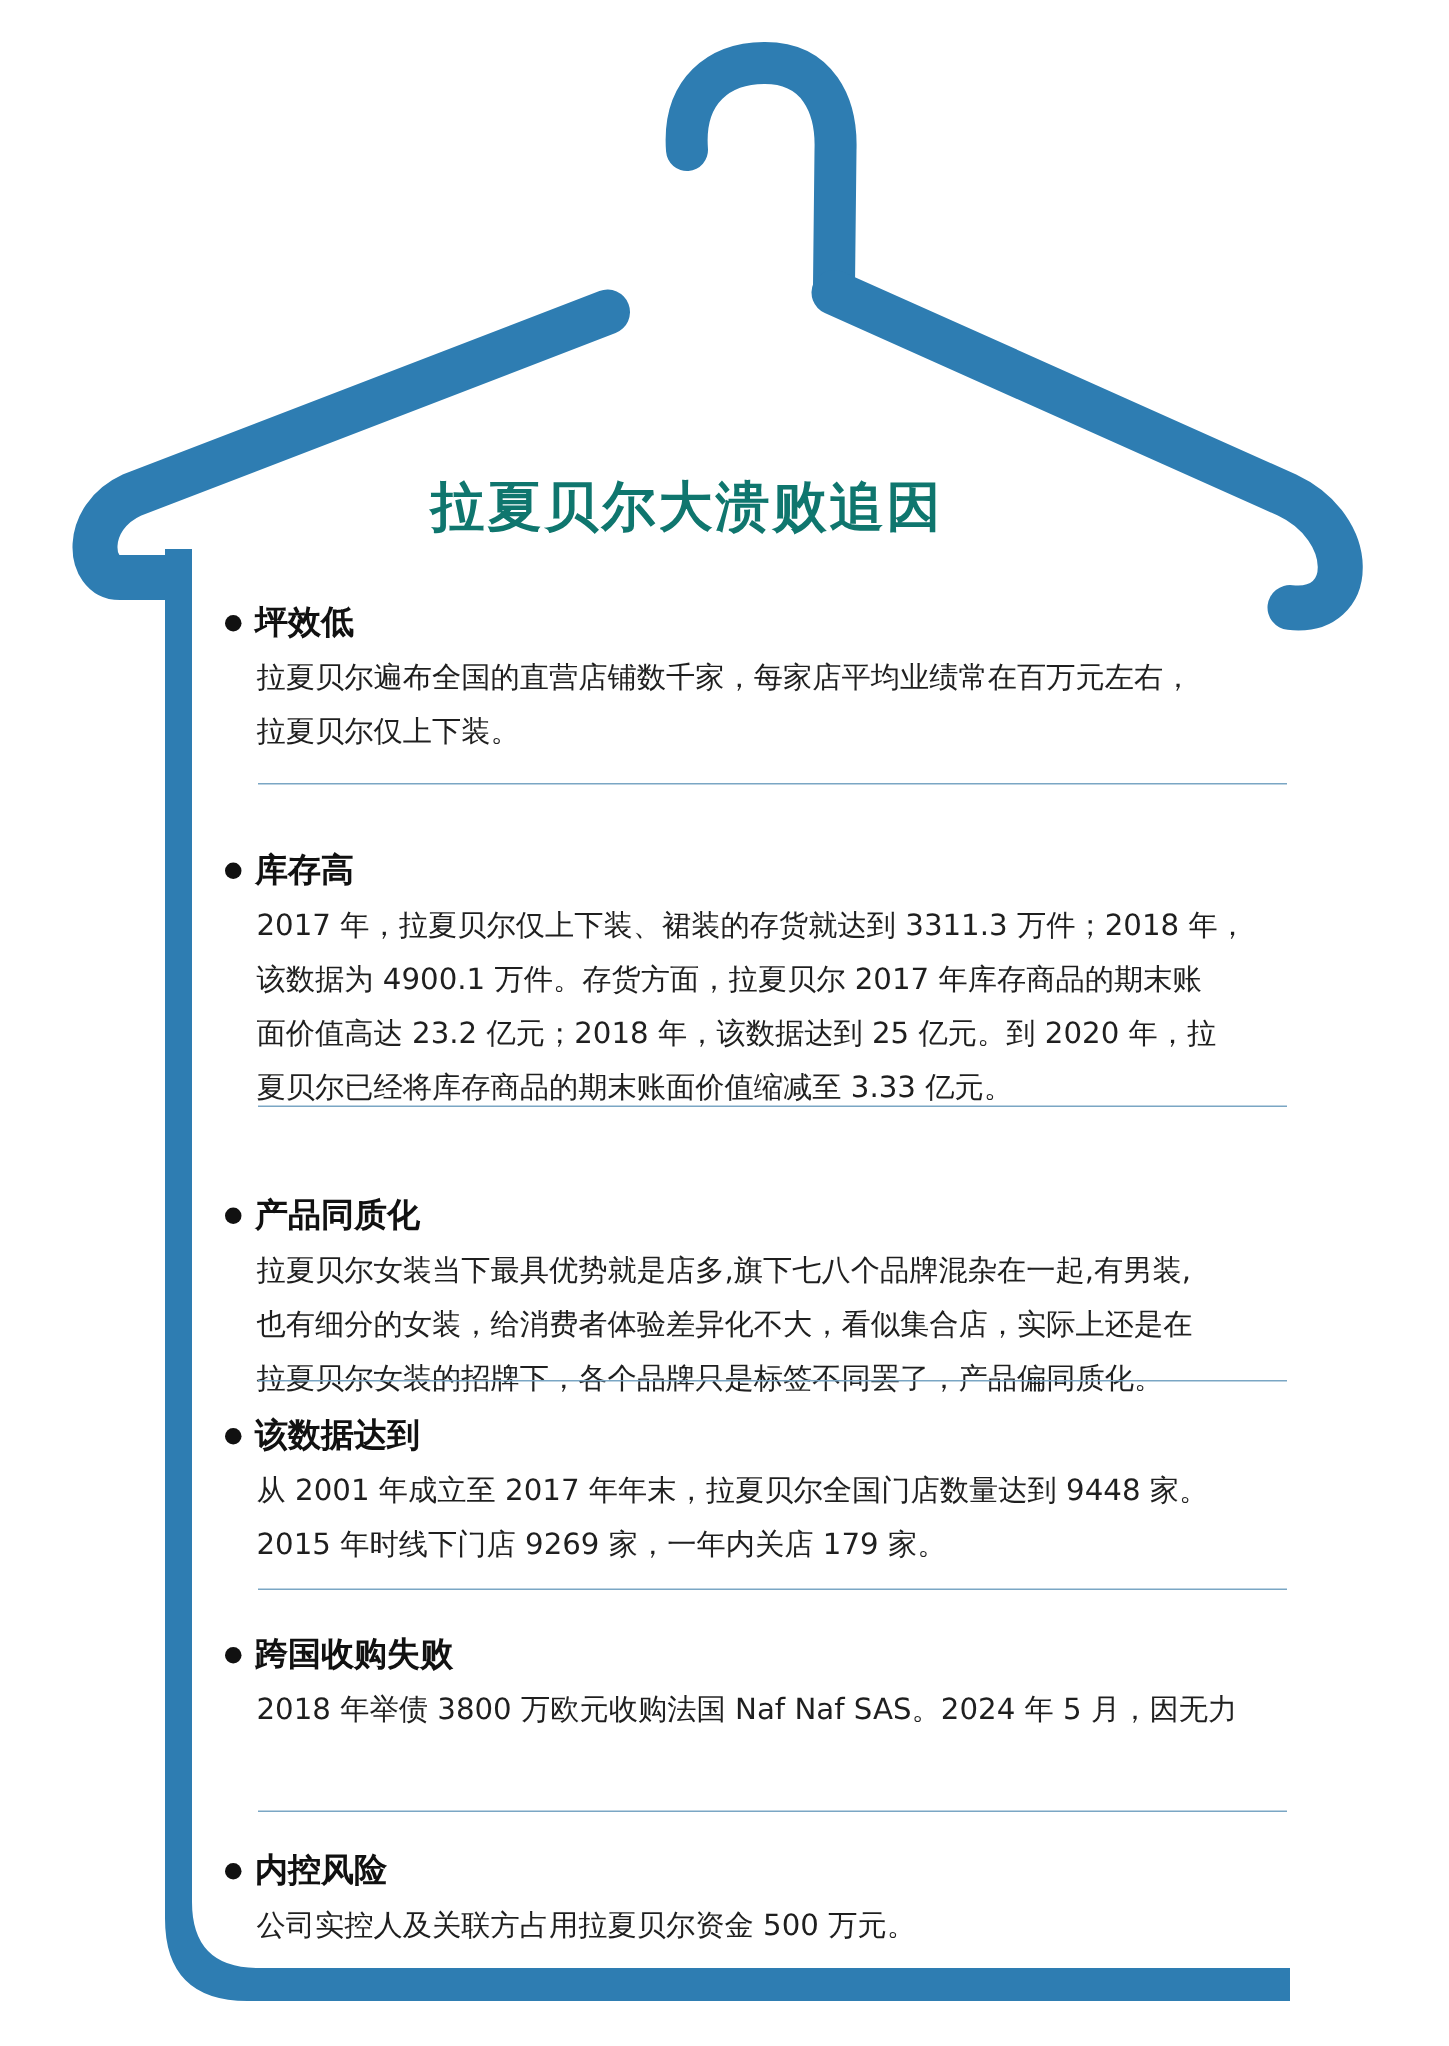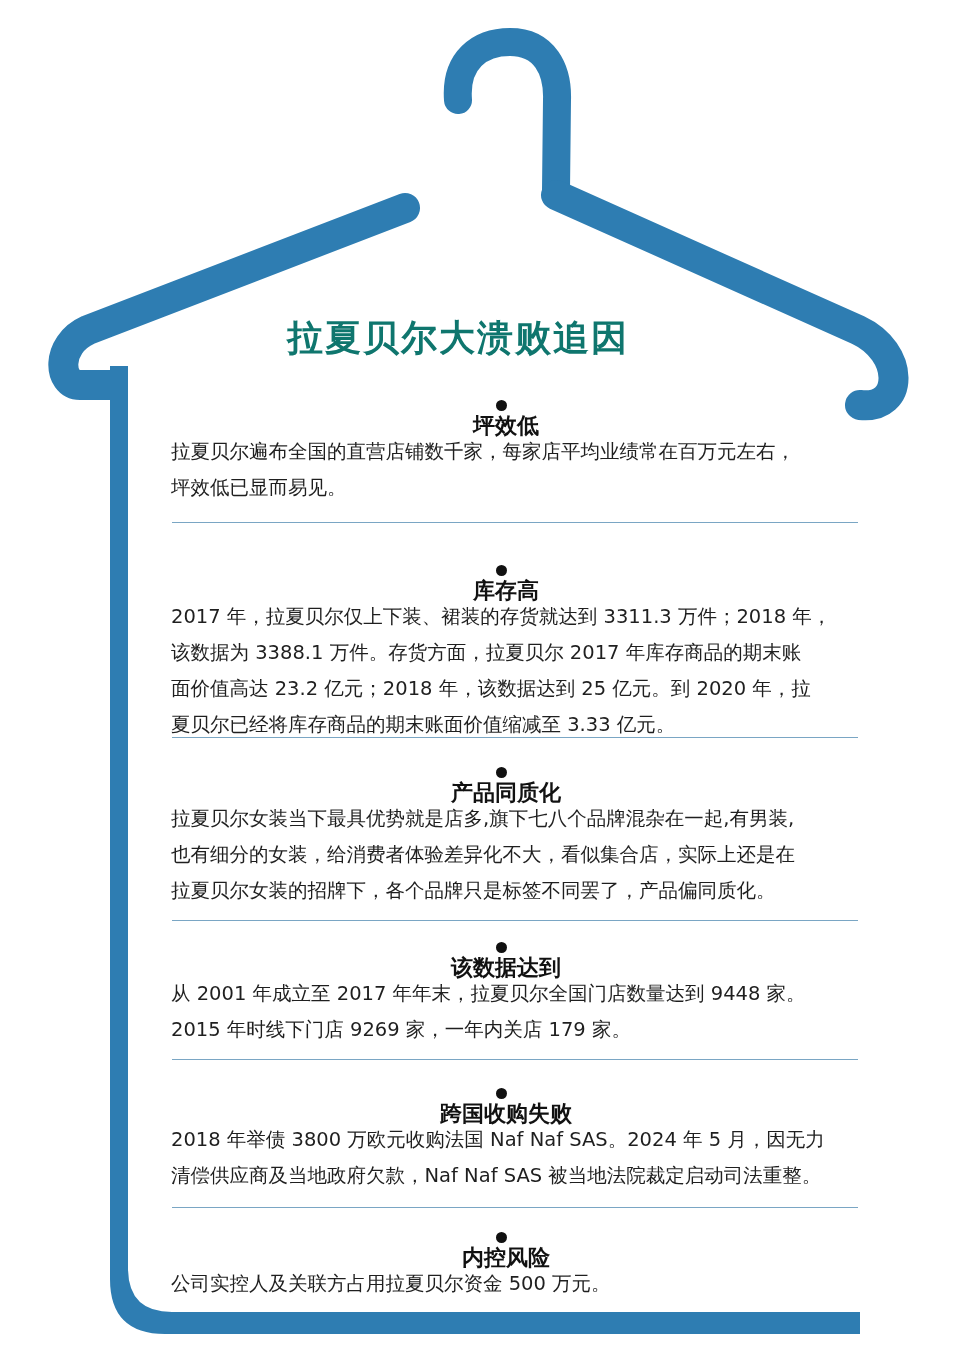--- a/index.html
+++ b/index.html
@@ -2,21 +2,21 @@
 <html><head>
   <meta charset="utf-8">
   <style>
     html, body { margin: 0; padding: 0; background: #ffffff; }
     body { width: 966px; height: 1364px; position: relative; overflow: hidden;
            font-family: "DejaVu Sans", "Liberation Sans", sans-serif; color: #1a1a1a; }
     svg.hanger { position: absolute; left: 0; top: 0; }
     .title { position: absolute; left: 0; width: 916px; top: 314px; text-align: center;
              font-size: 36px; font-weight: bold; letter-spacing: 2px; color: #0f766e; }
     .section { position: absolute; left: 150px; width: 712px; }
-    .heading { display: flex; align-items: center; font-size: 22px; font-weight: bold; color: #111; height: 30px; flex-direction: column; }
+    .heading { display: flex; align-items: center; font-size: 22px; font-weight: bold; color: #111; height: 30px; }
     .bullet { width: 11px; height: 11px; border-radius: 50%; background: #111; margin-right: 9px; flex: 0 0 auto; }
     .body { margin-left: 21px; margin-top: 4px; font-size: 19.5px; line-height: 36px; color: #1f1f1f; white-space: nowrap; }
     .body div { height: 36px; }
     .divider { position: absolute; left: 172px; width: 686px; height: 1px; background: #7aa6c4; }
   </style>
 </head>
 <body>
 
 <svg class="hanger" width="966" height="1364" viewBox="0 0 966 1364">
   <g fill="none" stroke="#2e7db2" stroke-linecap="round" stroke-linejoin="round">
@@ -33,40 +33,40 @@
 
 <div class="title">拉夏贝尔大溃败追因</div>
 
 <div class="section" style="top:400px;">
   <div class="heading">
     <span class="bullet"></span>
     <span>坪效低</span>
   </div>
   <div class="body">
     <div>拉夏贝尔遍布全国的直营店铺数千家，每家店平均业绩常在百万元左右，</div>
-    <div>坪效低已显而易见。</div>
+    <div>拉夏贝尔仅上下装。</div>
   </div>
 </div>
 <div class="divider" style="top:522px;"></div>
 
 <div class="section" style="top:565px;">
   <div class="heading">
     <span class="bullet"></span>
     <span>库存高</span>
   </div>
   <div class="body">
     <div>2017 年，拉夏贝尔仅上下装、裙装的存货就达到 3311.3 万件；2018 年，</div>
-    <div>该数据为 3388.1 万件。存货方面，拉夏贝尔 2017 年库存商品的期末账</div>
+    <div>该数据为 4900.1 万件。存货方面，拉夏贝尔 2017 年库存商品的期末账</div>
     <div>面价值高达 23.2 亿元；2018 年，该数据达到 25 亿元。到 2020 年，拉</div>
     <div>夏贝尔已经将库存商品的期末账面价值缩减至 3.33 亿元。</div>
   </div>
 </div>
 <div class="divider" style="top:737px;"></div>
 
-<div class="section" style="top:767px;">
+<div class="section" style="top:795px;">
   <div class="heading">
     <span class="bullet"></span>
     <span>产品同质化</span>
   </div>
   <div class="body">
     <div>拉夏贝尔女装当下最具优势就是店多,旗下七八个品牌混杂在一起,有男装,</div>
     <div>也有细分的女装，给消费者体验差异化不大，看似集合店，实际上还是在</div>
     <div>拉夏贝尔女装的招牌下，各个品牌只是标签不同罢了，产品偏同质化。</div>
   </div>
 </div>
@@ -84,21 +84,20 @@
 </div>
 <div class="divider" style="top:1059px;"></div>
 
 <div class="section" style="top:1088px;">
   <div class="heading">
     <span class="bullet"></span>
     <span>跨国收购失败</span>
   </div>
   <div class="body">
     <div>2018 年举债 3800 万欧元收购法国 Naf Naf SAS。2024 年 5 月，因无力</div>
-    <div>清偿供应商及当地政府欠款，Naf Naf SAS 被当地法院裁定启动司法重整。</div>
   </div>
 </div>
 <div class="divider" style="top:1207px;"></div>
 
 <div class="section" style="top:1232px;">
   <div class="heading">
     <span class="bullet"></span>
     <span>内控风险</span>
   </div>
   <div class="body">

